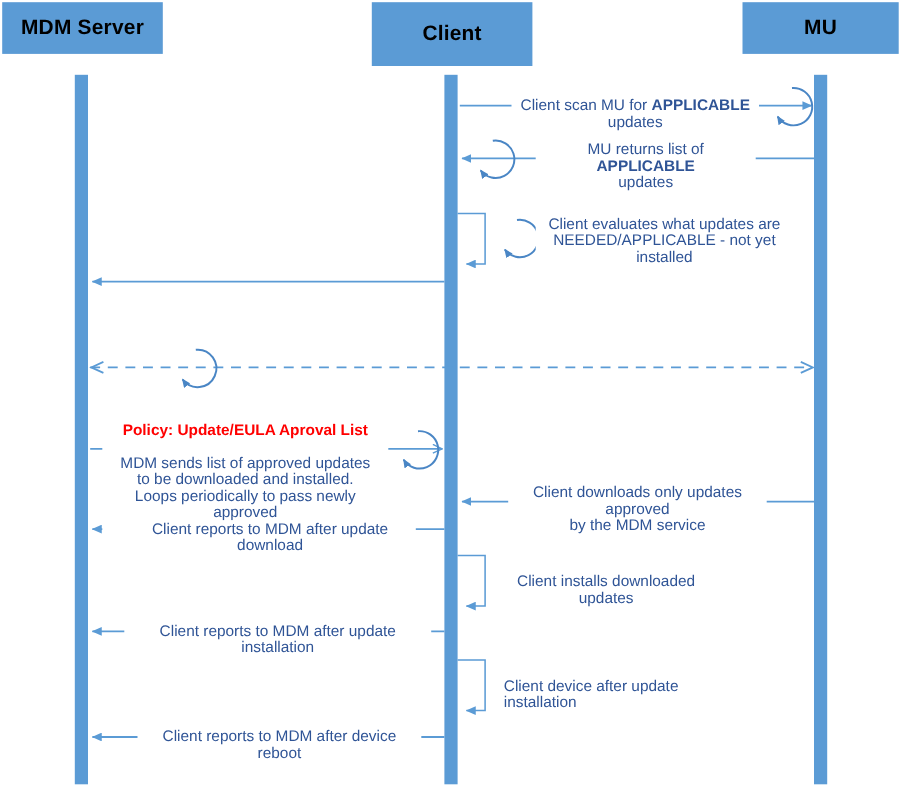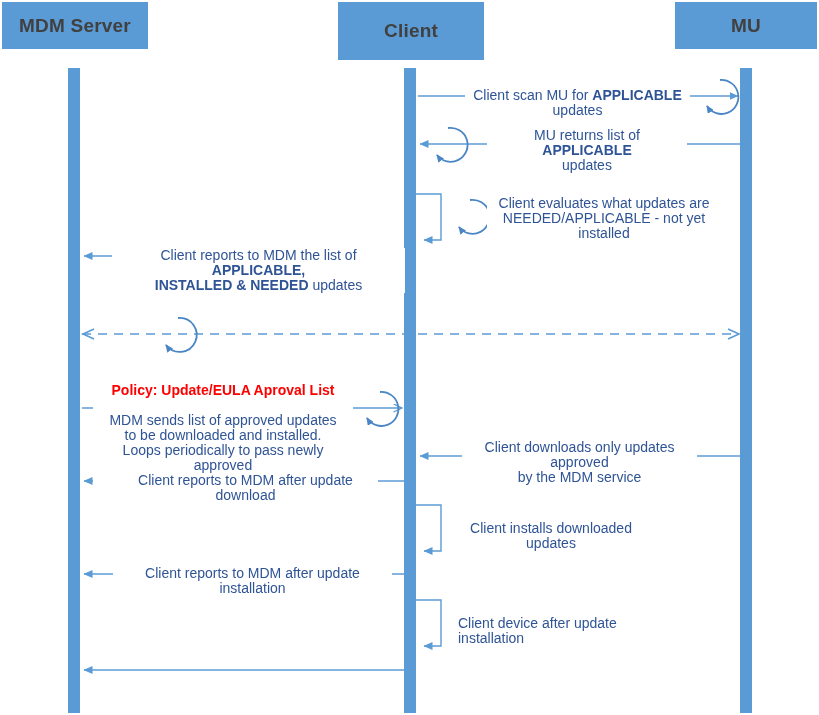--- a/index.html
+++ b/index.html
@@ -15,21 +15,21 @@
     position: relative;
     width: 819px;
     height: 715px;
     background: #ffffff;
     overflow: hidden;
   }
   
   .participant {
     position: absolute;
     background: #5b9bd5;
-    color: #404040;
+    color: #000000;
     font-weight: bold;
     display: flex;
     align-items: center;
     justify-content: center;
     letter-spacing: 0.2px;
     box-sizing: border-box;
   }
   .participant-label { pointer-events: none; }
   
   .lifeline {
@@ -160,32 +160,32 @@
       <line class="ln" x1="404" y1="670" x2="84" y2="670" marker-end="url(#ahL)"></line>
     </g>
   </svg>
 
   <div class="msg" style="left:465px; top:88px; width:225px;">Client scan MU for <b>APPLICABLE</b> updates</div>
 
   <div class="msg" style="left:487px; top:128px; width:200px;">MU returns list of <b>APPLICABLE</b><br>updates</div>
 
   <div class="msg" style="left:487px; top:196px; width:234px;">Client evaluates what updates are<br>NEEDED/APPLICABLE - not yet installed</div>
 
-  <div class="msg" style="left:112px; top:248px; width:293px;">Client reports to MDM the list of <b>APPLICABLE,</b><br><b>INSTALLED &amp; NEEDED</b> updates</div>
 
 
   <div class="msg" style="left:93px; top:368px; width:260px;">
     <span class="policy-title">Policy: Update/EULA Aproval List</span>
     <span>MDM sends list of approved updates<br>to be downloaded and installed.<br>Loops periodically to pass newly approved<br>update list to the device</span>
   </div>
 
   <div class="msg" style="left:462px; top:440px; width:235px;">Client downloads only updates approved<br>by the MDM service</div>
 
   <div class="msg" style="left:113px; top:473px; width:265px;">Client reports to MDM after update download</div>
 
   <div class="msg" style="left:451px; top:521px; width:200px; text-align:center;">Client installs downloaded updates</div>
 
   <div class="msg" style="left:113px; top:566px; width:279px;">Client reports to MDM after update installation</div>
 
   <div class="msg" style="left:455px; top:616px; width:225px; text-align:left;">Client device after update installation</div>
 
+  <div class="msg" style="left:125px; top:662px; width:258px;">Client reports to MDM after device reboot</div>
 
 </div>
 
 </body></html>

